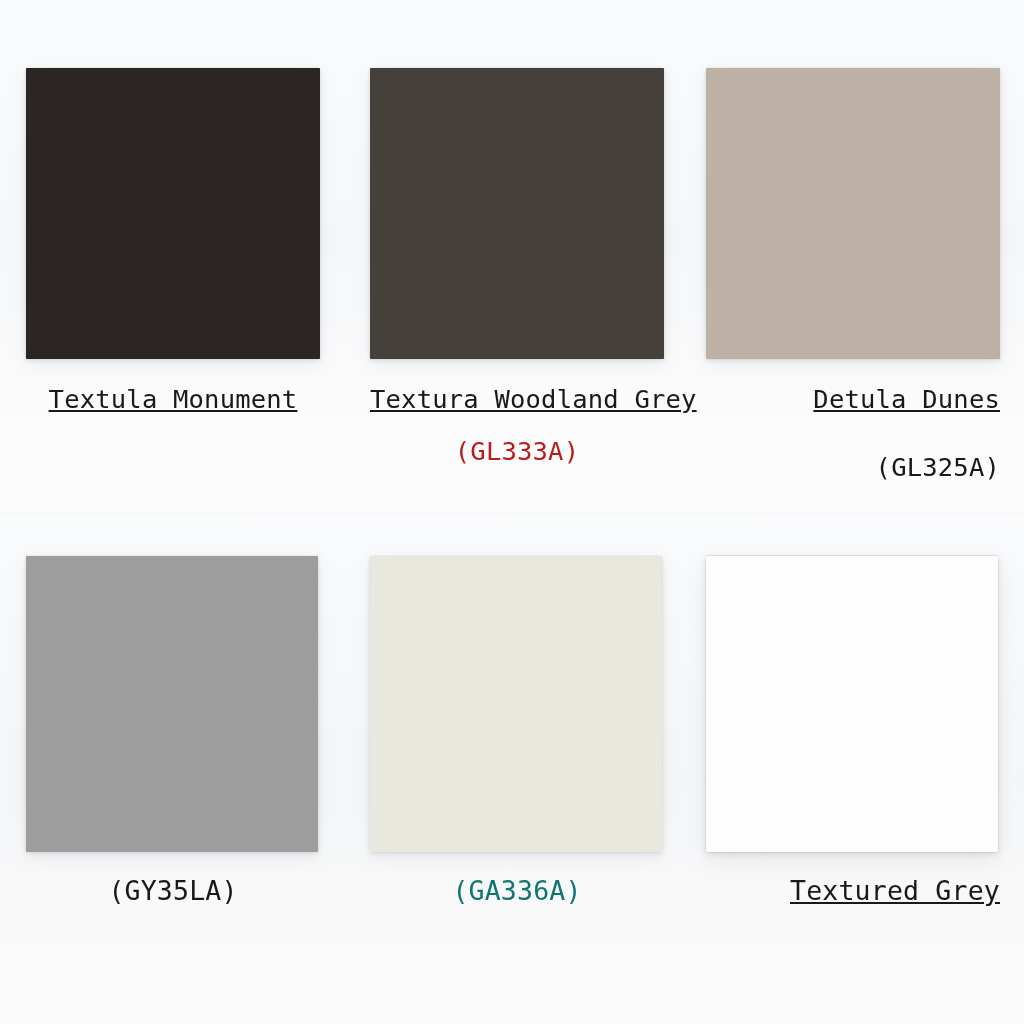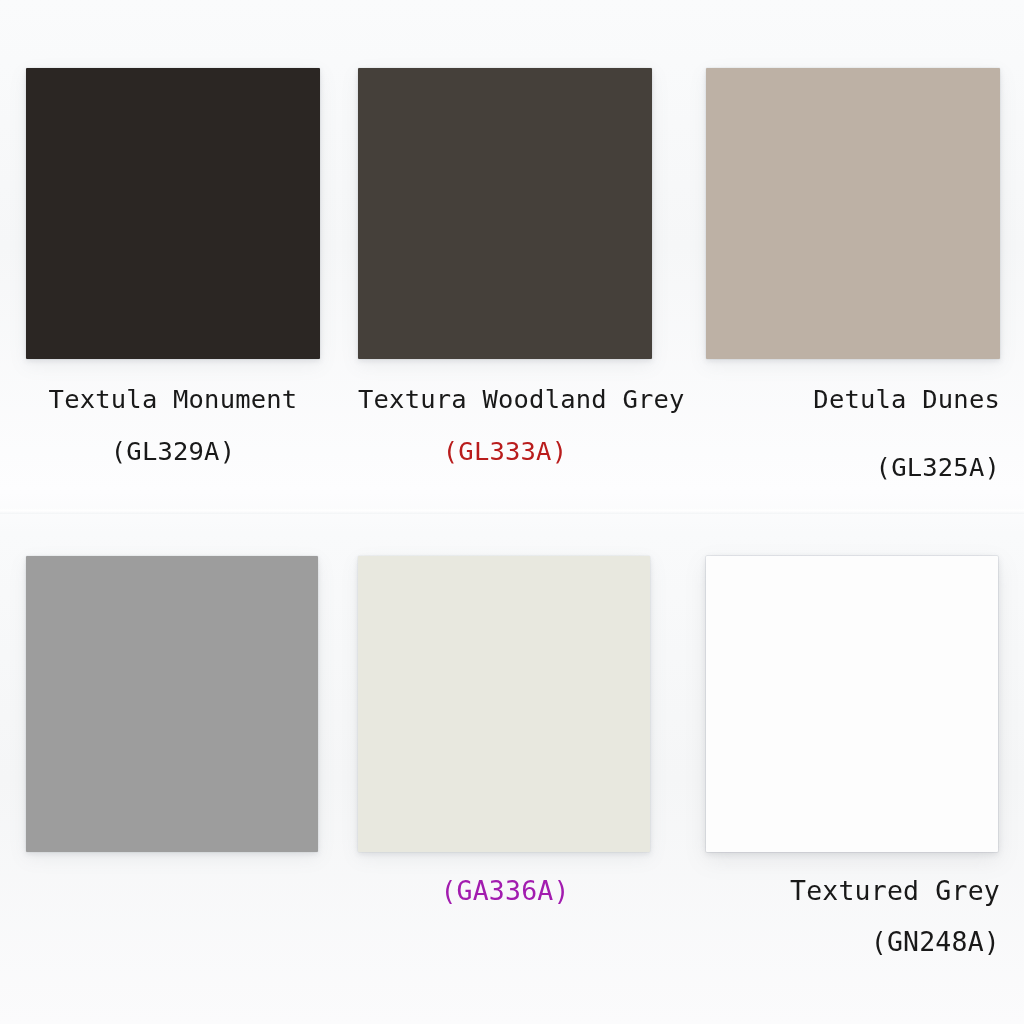--- a/index.html
+++ b/index.html
@@ -57,21 +57,21 @@
   }
   .row-1 { top: 68px; }
   .row-2 { top: 556px; }
 
   .swatch-cell {
     position: absolute;
     width: 294px;
     text-align: center;
   }
   .col-1 { left: 26px; }
-  .col-2 { left: 358px; }
+  .col-2 { left: 370px; }
   .col-3 { left: 706px; text-align: right; }
 
   
   .row-1 .chip { width: 294px; height: 291px; }
   .row-2 .chip { width: 292px; height: 296px; }
 
   .chip {
     display: block;
     border-radius: 1px;
     box-shadow:
@@ -91,20 +91,21 @@
   .caption {
     margin-top: 28px;
     line-height: 1;
     color: #191919;
   }
   .swatch-name {
     display: block;
     font-size: 25.5px;
     letter-spacing: 0.2px;
     white-space: nowrap;
+    text-decoration: underline;
   }
   .swatch-code {
     display: block;
     margin-top: 26px;
     font-size: 25.5px;
     letter-spacing: 0.2px;
   }
 
   
   .row-2 .caption { margin-top: 26px; }
@@ -119,21 +120,20 @@
 <div class="palette">
 
   <div class="row-divider"></div>
 
   <div class="row row-1">
 
     <div class="swatch-cell col-1">
       <span class="chip" style="background-color:#2b2623;"></span>
       <div class="caption">
         <span class="swatch-name" style="color: rgb(25, 25, 25);">Textula Monument</span>
-        <span class="swatch-code" style="color: rgb(25, 25, 25);">(GL329A)</span>
       </div>
     </div>
 
     <div class="swatch-cell col-2">
       <span class="chip" style="background-color:#45403a;"></span>
       <div class="caption">
         <span class="swatch-name" style="color: rgb(25, 25, 25);">Textura Woodland Grey</span>
         <span class="swatch-code" style="color: #b91c1c;">(GL333A)</span>
       </div>
     </div>
@@ -146,33 +146,33 @@
       </div>
     </div>
 
   </div>
 
   <div class="row row-2">
 
     <div class="swatch-cell col-1">
       <span class="chip" style="background-color:#9d9d9d;"></span>
       <div class="caption">
+        <span class="swatch-code" style="color: rgb(25, 25, 25);">(GY35LA)</span>
       </div>
     </div>
 
     <div class="swatch-cell col-2">
       <span class="chip" style="background-color:#e8e8df;"></span>
       <div class="caption">
-        <span class="swatch-code" style="color: #a21caf;">(GA336A)</span>
+        <span class="swatch-code" style="color: #0f766e;">(GA336A)</span>
       </div>
     </div>
 
     <div class="swatch-cell col-3">
       <span class="chip is-light" style="background-color:#fdfdfd;"></span>
       <div class="caption">
         <span class="swatch-name" style="color: rgb(25, 25, 25);">Textured Grey</span>
-        <span class="swatch-code" style="color: rgb(25, 25, 25);">(GN248A)</span>
       </div>
     </div>
 
   </div>
 
 </div>
 
 </body></html>

